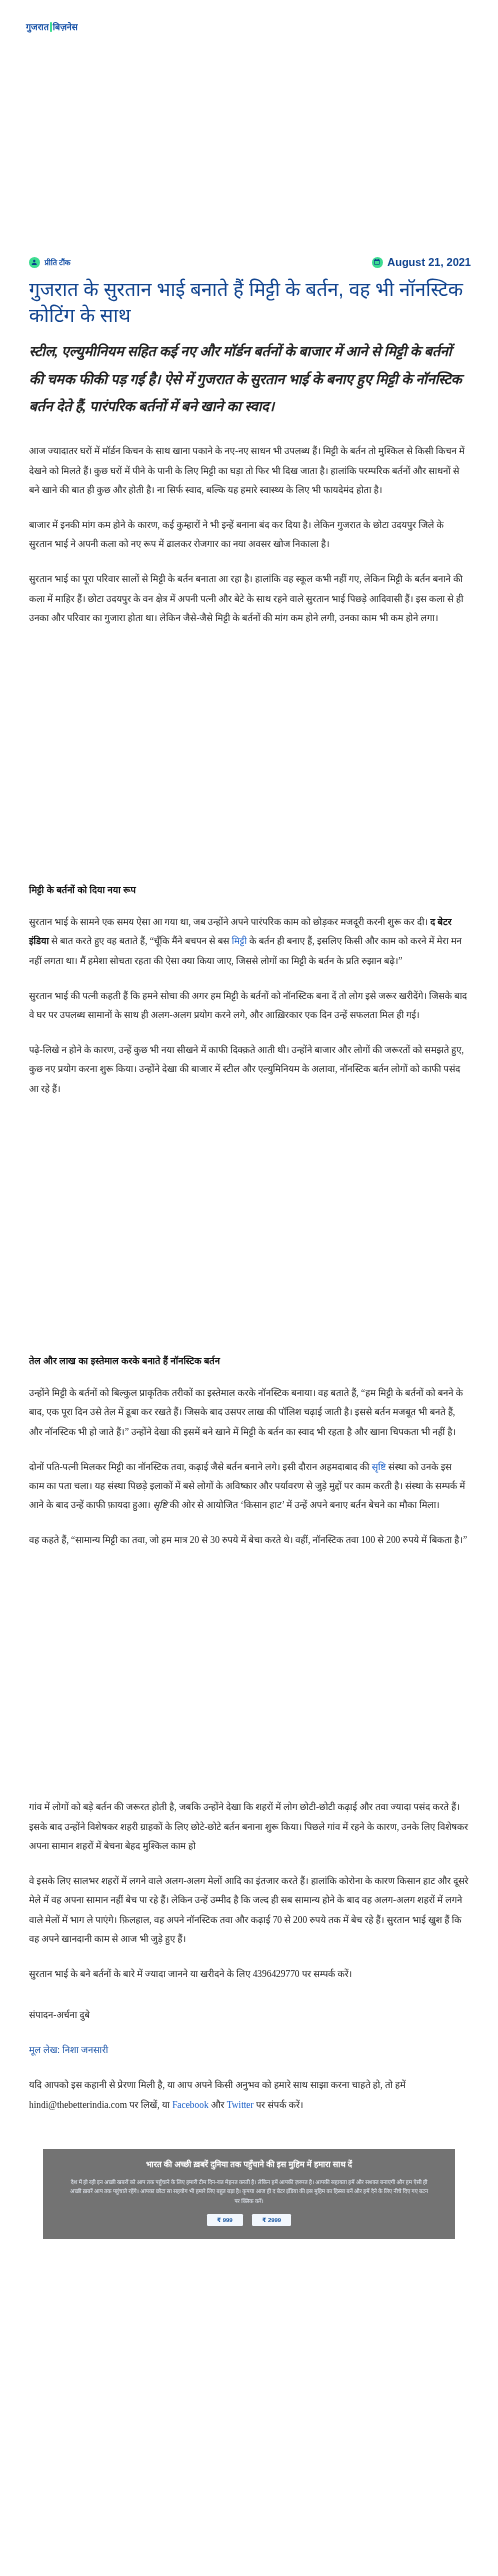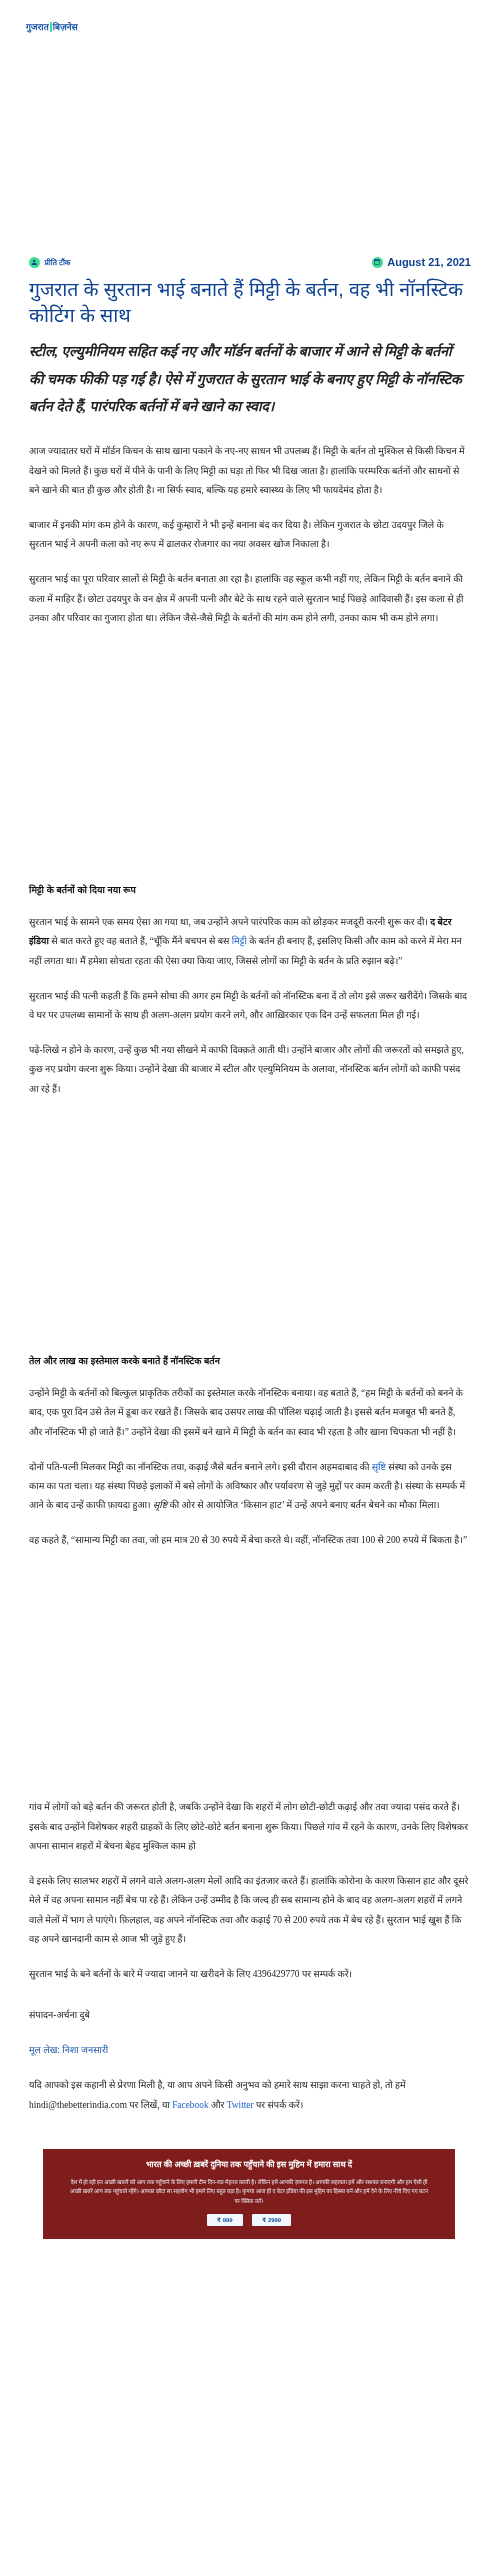--- a/index.html
+++ b/index.html
@@ -146,21 +146,21 @@
   .credits p {
     margin: 15.6px 0 0 0;
     font-size: 9.4px;
     line-height: 2.06;
   }
   .credits .muted { color: #1b1b1b; }
   .credits .link-line { color: #1a54a8; }
   
   .donate {
     margin: 34px 43px 26px 43px;
-    background: #7f1d1d;
+    background: #737373;
     color: #ffffff;
     text-align: center;
     padding: 9px 10.4px 13px 10.4px;
     box-sizing: border-box;
   }
   .donate-head {
     font-family: "Liberation Sans", "DejaVu Sans", sans-serif;
     font-weight: bold;
     font-size: 8.1px;
     line-height: 1.7;

